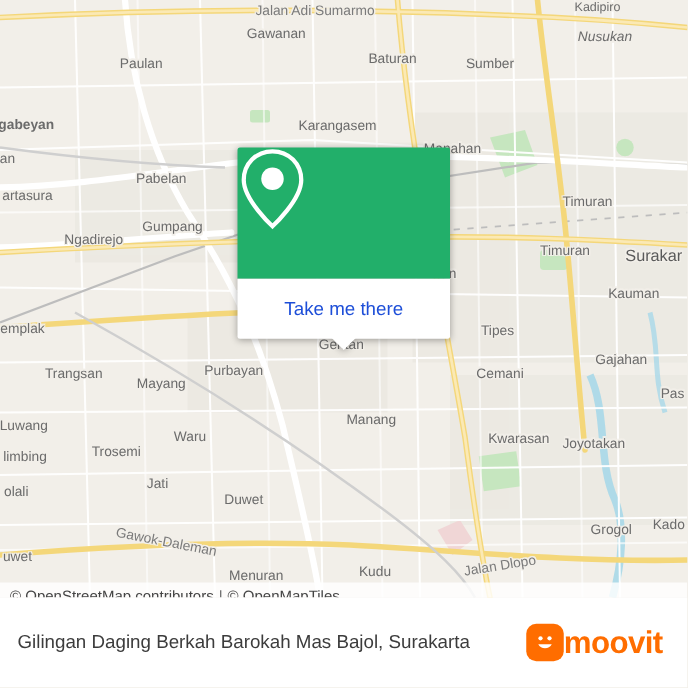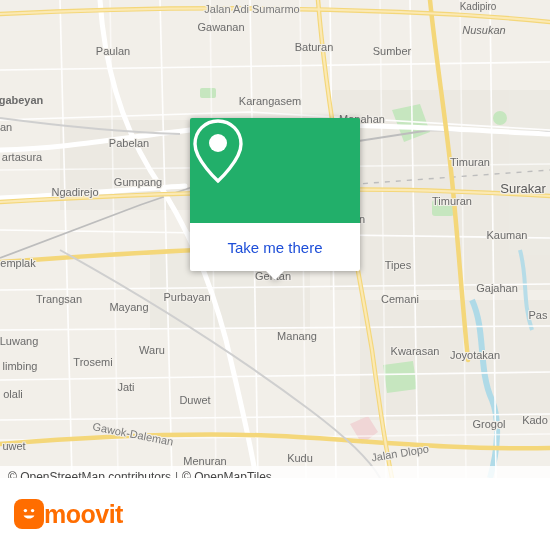--- a/index.html
+++ b/index.html
@@ -190,21 +190,21 @@
     <div class="lbl" style="left:270px;top:101px;">Karangasem</div>
     <div class="lbl" style="left:362px;top:119px;">Manahan</div>
     <div class="lbl" style="left:6px;top:127px;">an</div>
     <div class="lbl" style="left:129px;top:143px;">Pabelan</div>
     <div class="lbl" style="left:22px;top:157px;">artasura</div>
     <div class="lbl" style="left:470px;top:162px;">Timuran</div>
     <div class="lbl" style="left:138px;top:182px;">Gumpang</div>
     <div class="lbl" style="left:75px;top:192px;">Ngadirejo</div>
     <div class="lbl" style="left:352px;top:183px;">ari</div>
     <div class="lbl" style="left:452px;top:201px;">Timuran</div>
-    <div class="lbl big" style="left:523px;top:188px;">Surakar</div>
+    <div class="lbl big" style="left:523px;top:204px;">Surakar</div>
     <div class="lbl" style="left:359px;top:219px;">an</div>
     <div class="lbl" style="left:507px;top:235px;">Kauman</div>
     <div class="lbl" style="left:18px;top:263px;">emplak</div>
     <div class="lbl" style="left:398px;top:265px;">Tipes</div>
     <div class="lbl" style="left:273px;top:276px;">Gentan</div>
     <div class="lbl" style="left:59px;top:299px;">Trangsan</div>
     <div class="lbl" style="left:187px;top:297px;">Purbayan</div>
     <div class="lbl" style="left:400px;top:299px;">Cemani</div>
     <div class="lbl" style="left:497px;top:288px;">Gajahan</div>
     <div class="lbl" style="left:129px;top:307px;">Mayang</div>
@@ -243,20 +243,21 @@
     </div>
 
     <div class="attrib">
       <span>© OpenStreetMap contributors</span>
       <span class="sep">|</span>
       <span>© OpenMapTiles</span>
     </div>
   </div>
 
   <div class="footer">
+    <div class="footer-title">Gilingan Daging Berkah Barokah Mas Bajol, Surakarta</div>
     <div class="moovit">
       <div class="moovit-badge">
         <svg width="20" height="20" viewBox="0 0 20 20">
           <circle cx="6.4" cy="6.6" r="1.7" fill="#ffffff"></circle>
           <circle cx="13.6" cy="6.6" r="1.7" fill="#ffffff"></circle>
           <path d="M4.6 11.4 C6.6 15.6 13.4 15.6 15.4 11.4 Z" fill="#ffffff"></path>
         </svg>
       </div>
       <div class="moovit-word">moovit</div>
     </div>

